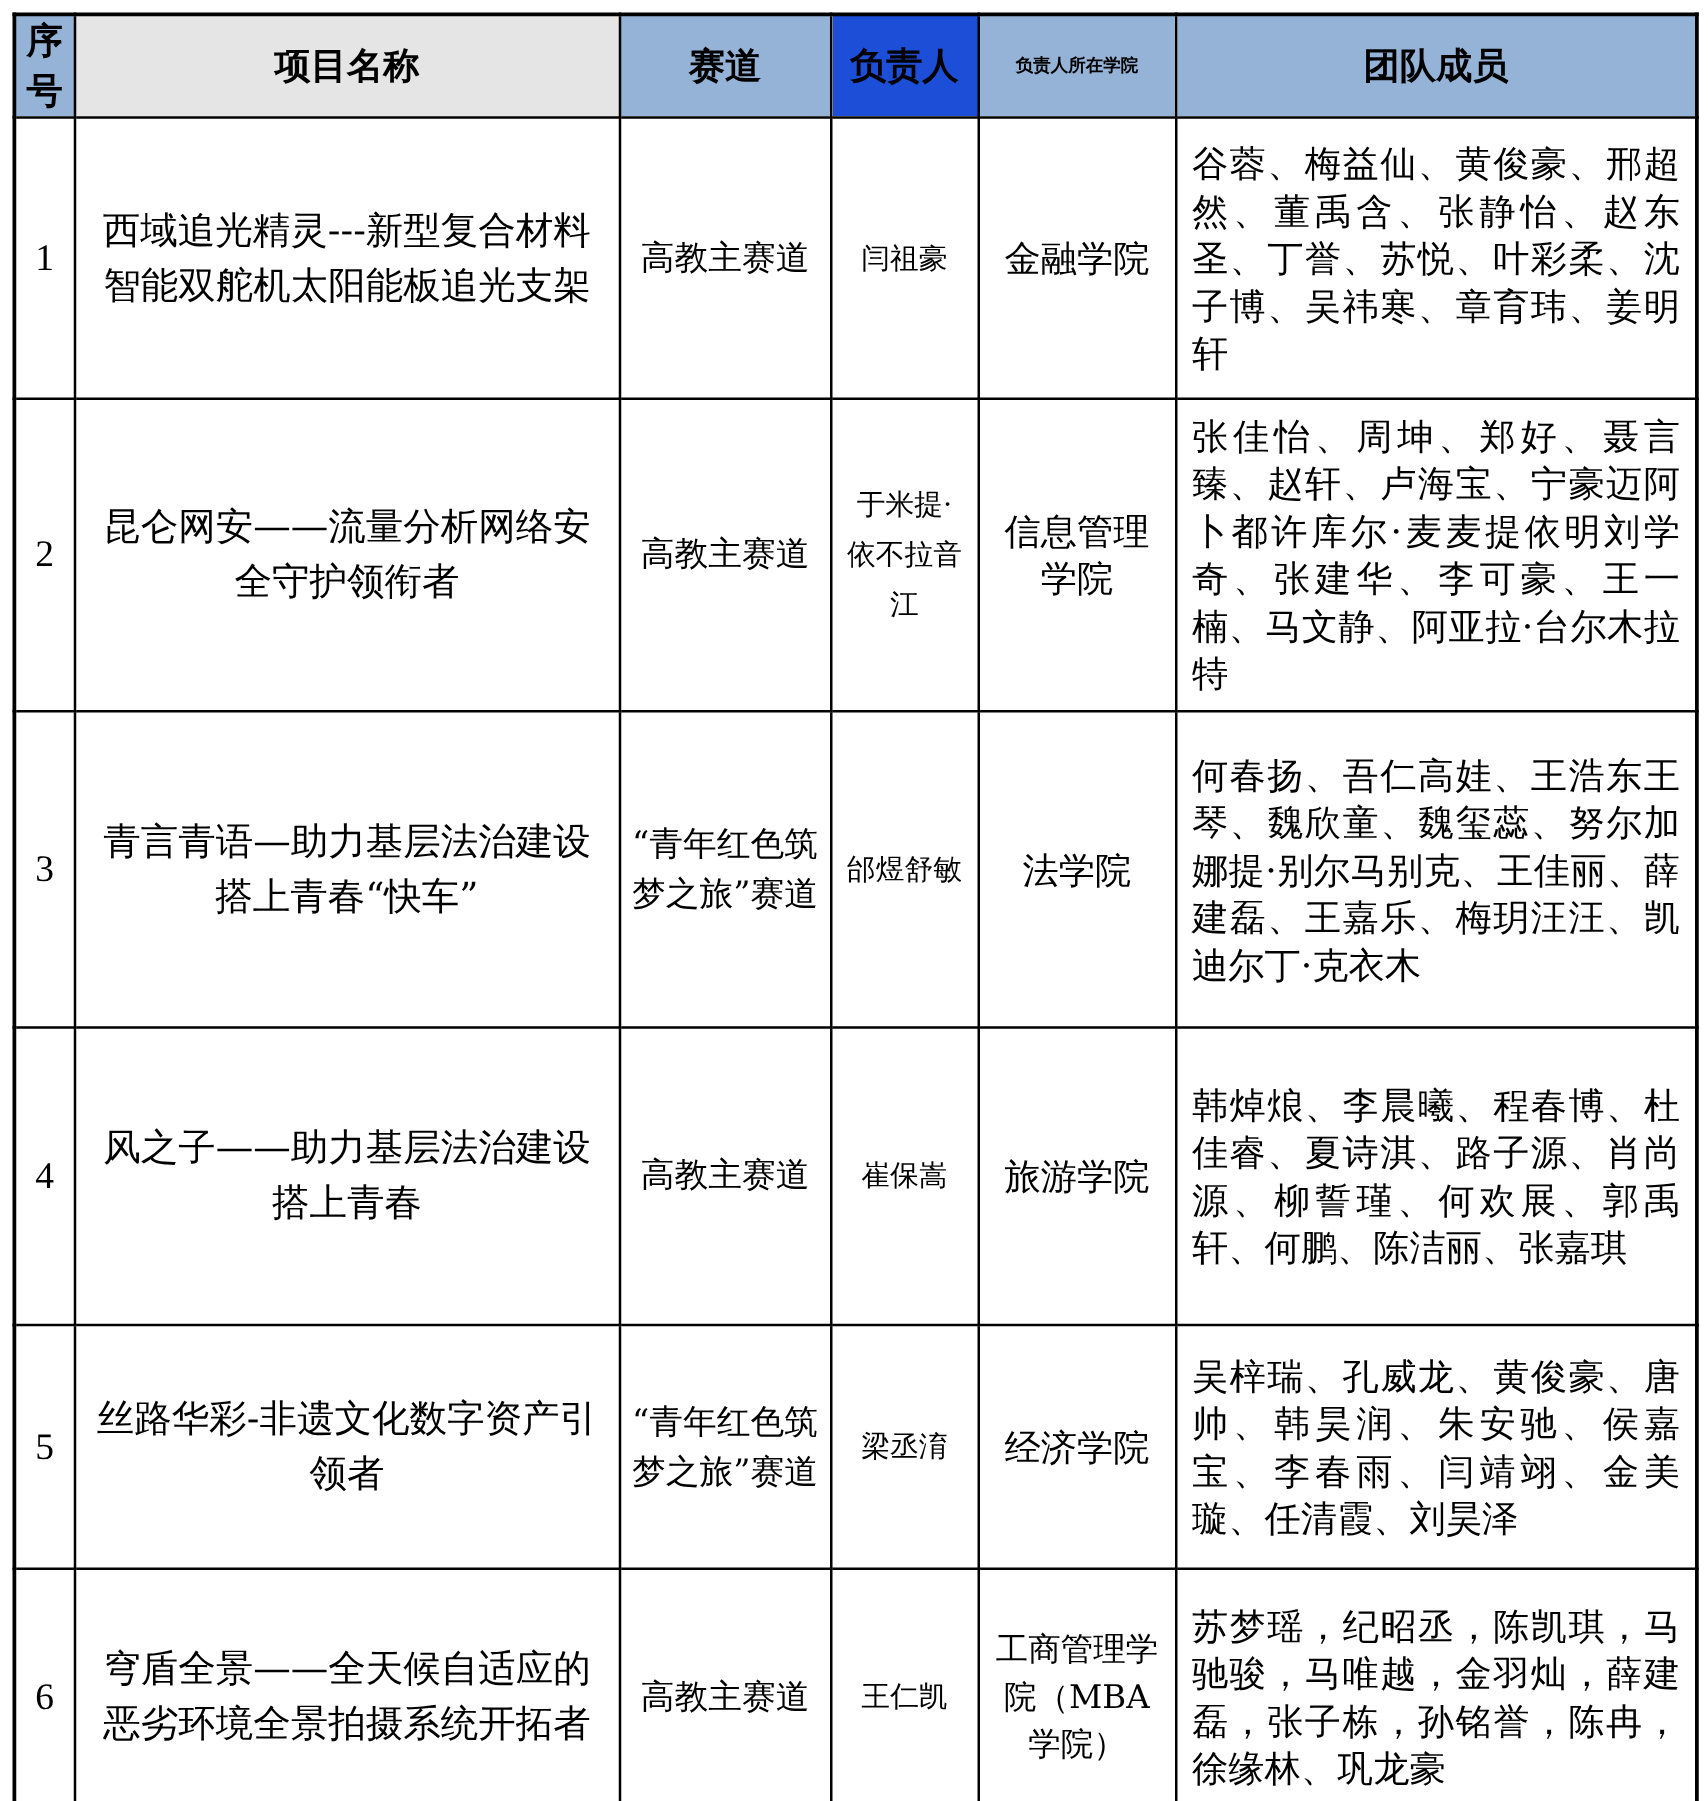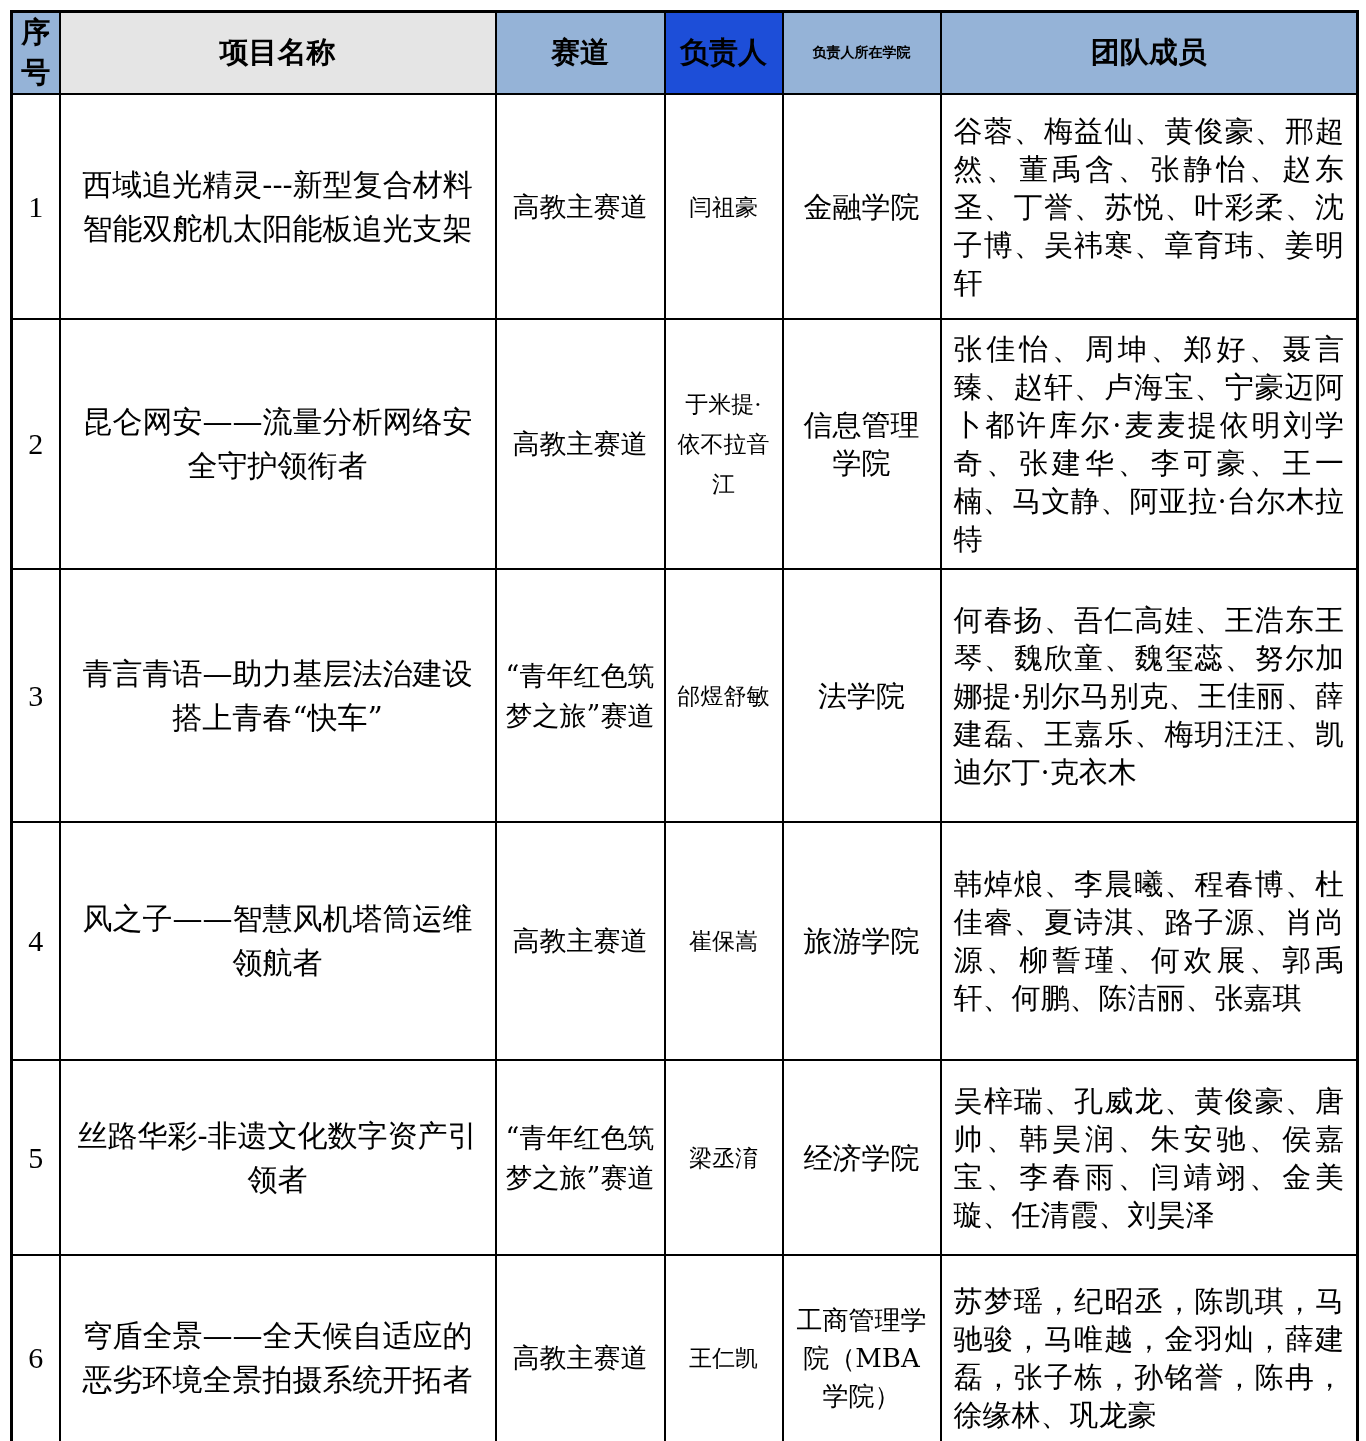--- a/index.html
+++ b/index.html
@@ -86,21 +86,21 @@
         <tr class="body-row row-2">
           <td class="col-index">3</td>
           <td class="col-project">青言青语—助力基层法治建设搭上青春“快车”</td>
           <td class="col-track">“青年红色筑梦之旅”赛道</td>
           <td class="col-leader">邰煜舒敏</td>
           <td class="col-college">法学院</td>
           <td class="col-members">何春扬、吾仁高娃、王浩东王琴、魏欣童、魏玺蕊、努尔加娜提·别尔马别克、王佳丽、薛建磊、王嘉乐、梅玥汪汪、凯迪尔丁·克衣木</td>
         </tr>
         <tr class="body-row row-3">
           <td class="col-index">4</td>
-          <td class="col-project">风之子——智慧风机塔筒运维领航者</td>
+          <td class="col-project">风之子——助力基层法治建设搭上青春</td>
           <td class="col-track">高教主赛道</td>
           <td class="col-leader">崔保嵩</td>
           <td class="col-college">旅游学院</td>
           <td class="col-members">韩焯烺、李晨曦、程春博、杜佳睿、夏诗淇、路子源、肖尚源、柳誓瑾、何欢展、郭禹轩、何鹏、陈洁丽、张嘉琪</td>
         </tr>
         <tr class="body-row row-4">
           <td class="col-index">5</td>
           <td class="col-project">丝路华彩-非遗文化数字资产引领者</td>
           <td class="col-track">“青年红色筑梦之旅”赛道</td>
           <td class="col-leader">梁丞淯</td>

